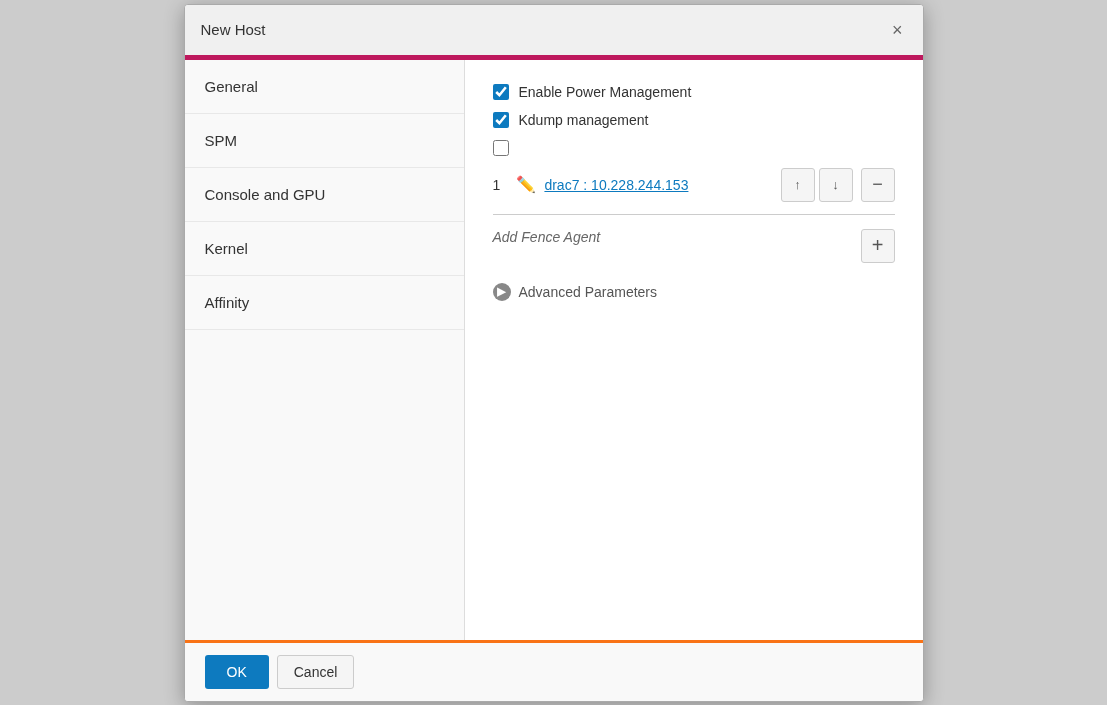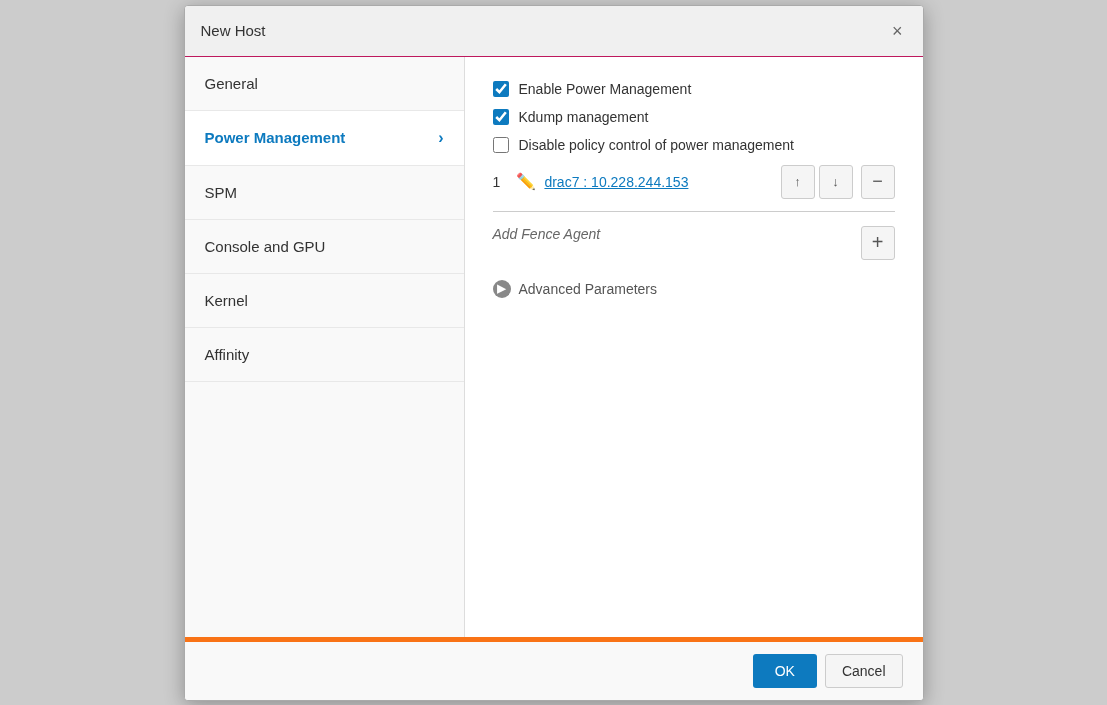--- a/index.html
+++ b/index.html
@@ -15,21 +15,21 @@
     .dialog {
       background: #fff;
       border: 1px solid #aaa;
       border-radius: 4px;
       width: 740px;
       box-shadow: 0 4px 20px rgba(0,0,0,0.3);
       overflow: hidden;
     }
     .dialog-header {
       background: #f0f0f0;
-      border-bottom: 1px solid #be185d;
+      border-bottom: 5px solid #be185d;
       padding: 16px 16px;
       display: flex;
       align-items: center;
       justify-content: space-between;
     }
     .dialog-title {
       font-size: 15px;
       font-weight: normal;
       color: #333;
     }
@@ -196,25 +196,24 @@
       justify-content: center;
       color: #fff;
       font-size: 11px;
       font-weight: bold;
     }
     .advanced-label {
       font-size: 14px;
       color: #555;
     }
     .dialog-footer {
-      border-top: 5px solid #f97316;
+      border-top: 3px solid #f97316;
       background: #f9f9f9;
       padding: 12px 20px;
       display: flex;
-      justify-content: flex-end;
       gap: 8px;
     }
     .btn-ok {
       background: #0d7abf;
       color: #fff;
       border: none;
       padding: 8px 22px;
       border-radius: 3px;
       cursor: pointer;
       font-size: 14px;
@@ -238,24 +237,20 @@
     <span class="dialog-title">New Host</span>
     <button class="close-btn">×</button>
   </div>
 
   <div class="dialog-body">
 
     <div class="sidebar">
       <div class="sidebar-item">
         <span>General</span>
       </div>
-      <div class="sidebar-item active">
-        <span>Power Management</span>
-        <span class="chevron">›</span>
-      </div>
       <div class="sidebar-item">
         <span>SPM</span>
       </div>
       <div class="sidebar-item">
         <span>Console and GPU</span>
       </div>
       <div class="sidebar-item">
         <span>Kernel</span>
       </div>
       <div class="sidebar-item">
@@ -268,21 +263,20 @@
       <div class="checkbox-row">
         <input type="checkbox" id="cb-enable-pm" checked="" style="">
         <label class="checkbox-label" for="cb-enable-pm">Enable Power Management</label>
       </div>
       <div class="checkbox-row">
         <input type="checkbox" id="cb-kdump" checked="" style="">
         <label class="checkbox-label" for="cb-kdump">Kdump management</label>
       </div>
       <div class="checkbox-row">
         <input type="checkbox" id="cb-disable-policy" style="">
-        <label class="checkbox-label" for="cb-disable-policy">Disable policy control of power management</label>
       </div>
 
 
       <div class="agent-row">
         <span class="agent-number">1</span>
         <span class="edit-icon">✏️</span>
         <a class="agent-link">drac7 : 10.228.244.153</a>
         <div class="btn-group">
           <button class="btn-arrow">
             <span>↑</span>

